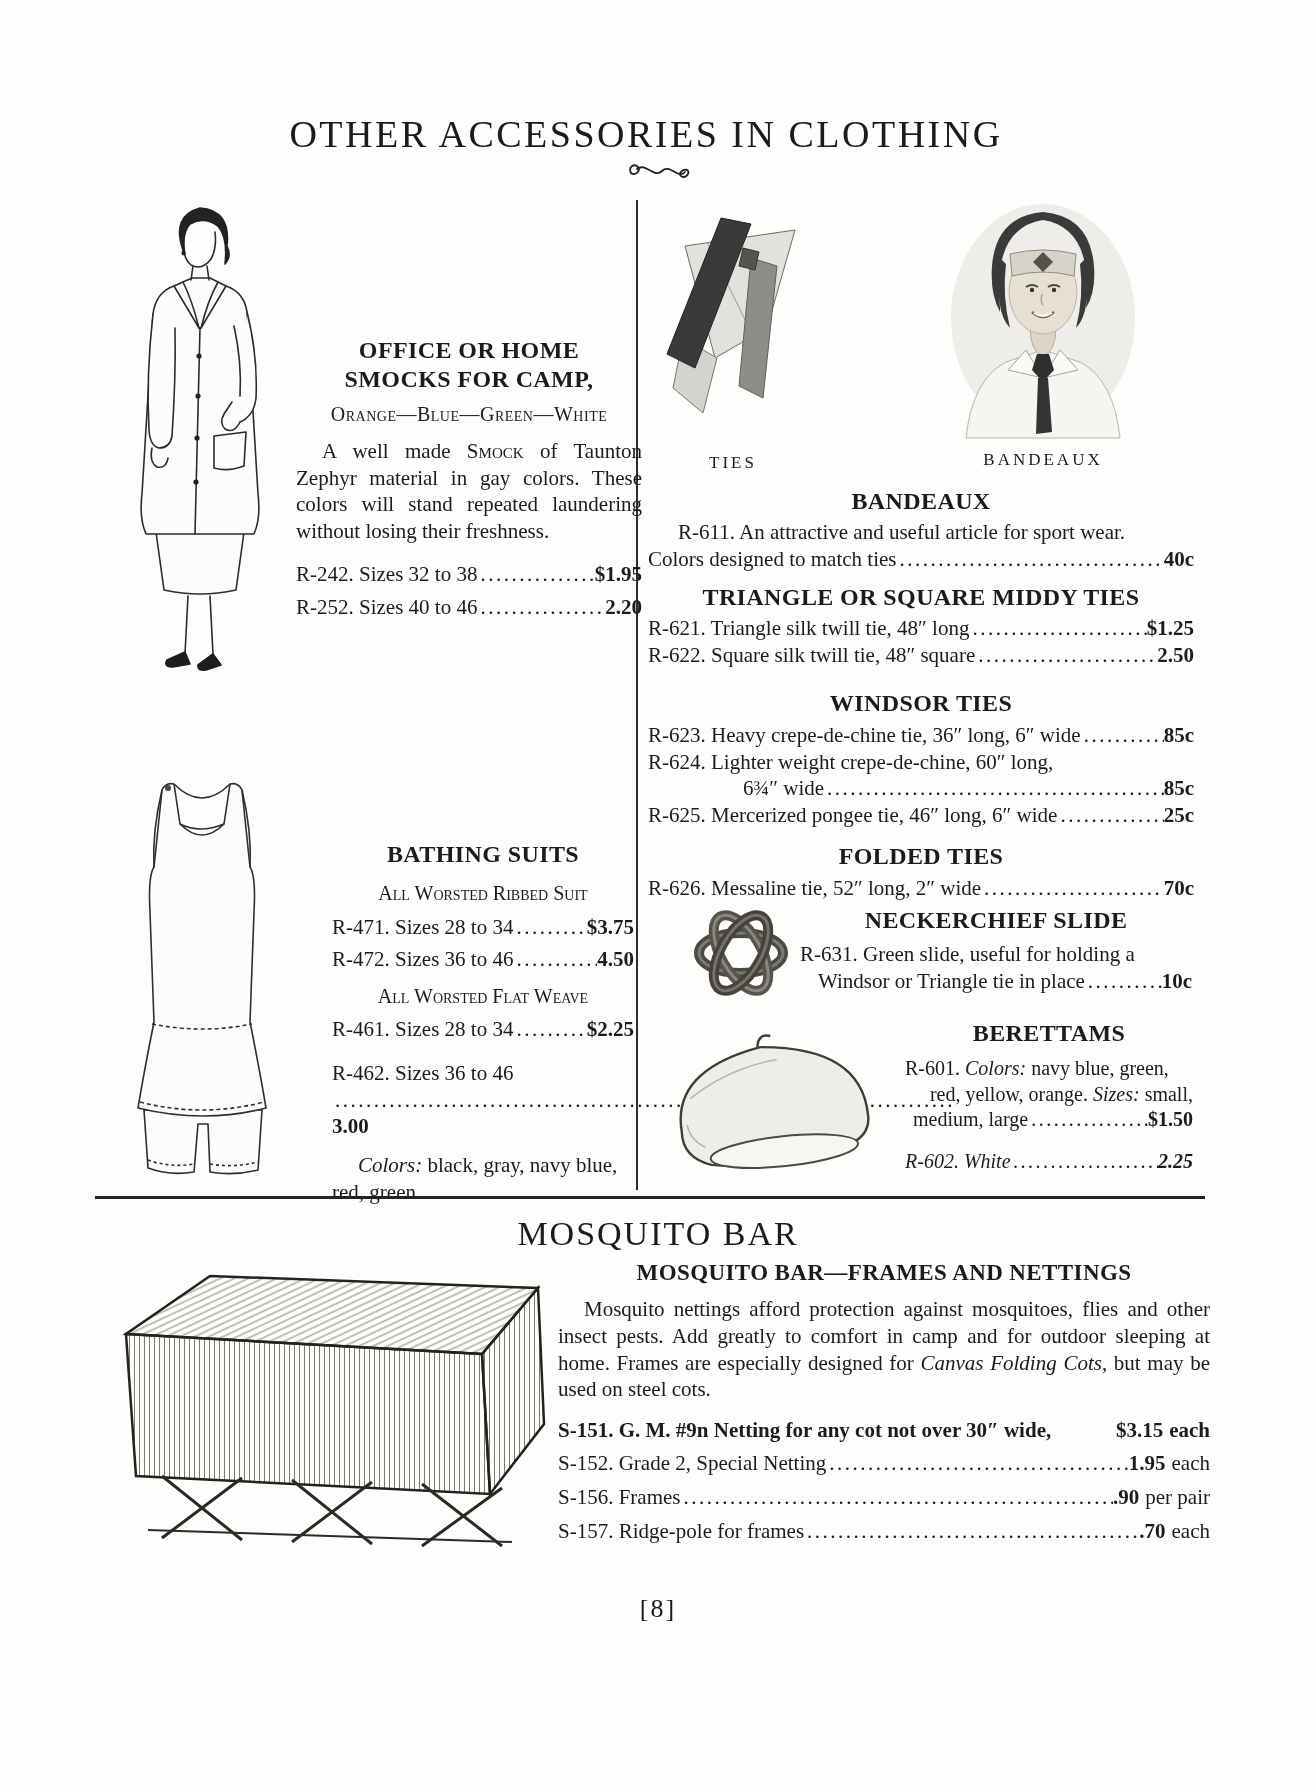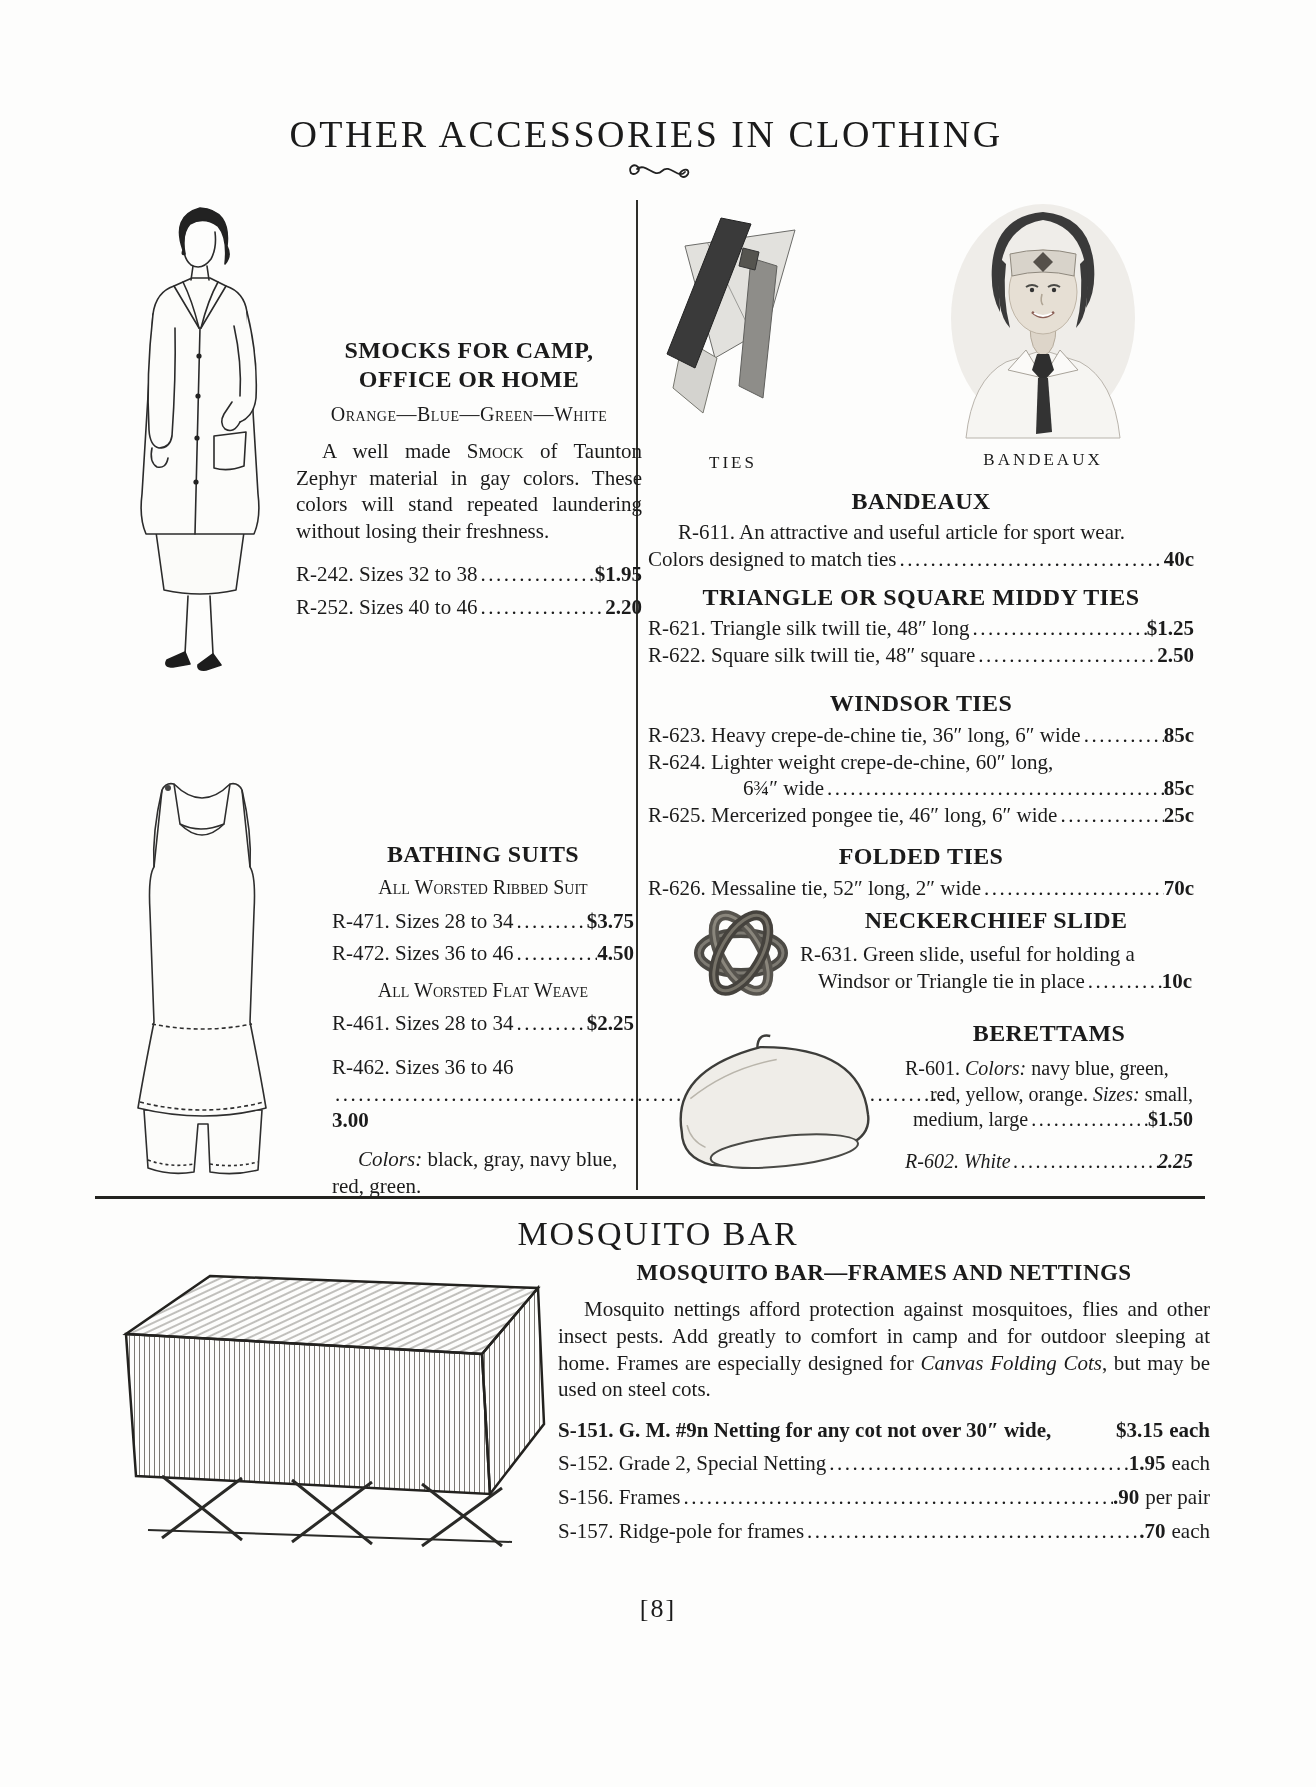--- a/index.html
+++ b/index.html
@@ -64,22 +64,22 @@
         <path d="M152,226 Q146,238 137,233 Q131,227 136,218 L144,206"></path>
         <path d="M126,240 L158,236 L156,270 Q140,276 126,272 Z"></path>
         <path d="M105,70 L103,84 M119,70 L121,84"></path>
         <path d="M97,34 Q92,60 103,69 Q114,75 123,63 Q129,52 127,36" fill="#fdfdfc"></path>
         <path d="M95,54 Q83,20 112,12 Q143,14 139,50 Q144,60 137,68 Q140,42 130,30 Q116,20 102,28 Q93,38 97,58 Q93,60 95,54 Z" fill="#222" stroke="#222"></path>
       </g>
     </svg>
   </div>
 
   <div class="abs" style="left:296px;top:336px;width:346px;">
+    <div class="h2">OFFICE OR HOME</div>
     <div class="h2">SMOCKS FOR CAMP,</div>
-    <div class="h2">OFFICE OR HOME</div>
     <div class="center sc" style="font-size:20px;margin-top:7px;letter-spacing:0.5px;">Orange—Blue—Green—White</div>
     <p class="just ind" style="margin-top:11px;">
       <span>A well made </span><span class="sc">Smock</span><span> of Taunton Zephyr material in gay colors. These colors will stand repeated laundering without losing their freshness.</span>
     </p>
     <div class="pl" style="margin-top:16px;">
       <span class="t">R-242. Sizes 32 to 38</span>
       <span class="d">................................................................................</span>
       <span class="p">$1.95</span>
     </div>
     <div class="pl" style="margin-top:7px;">
@@ -100,21 +100,21 @@
         <path d="M52,252 Q102,262 152,252" fill="none" stroke-dasharray="4 3"></path>
         <path d="M40,330 Q102,346 164,330" fill="none" stroke-dasharray="4 3"></path>
         <path d="M48,388 Q70,396 94,392 M110,392 Q134,396 158,390" fill="none" stroke-dasharray="3 3"></path>
         <circle cx="68" cy="16" r="3" fill="#444" stroke="none"></circle>
       </g>
     </svg>
   </div>
 
   <div class="abs" style="left:332px;top:840px;width:302px;">
     <div class="h2">BATHING SUITS</div>
-    <div class="center sc" style="font-size:20px;margin-top:6px;">All Worsted Ribbed Suit</div>
+    <div class="center sc" style="font-size:20px;margin-top:12px;">All Worsted Ribbed Suit</div>
     <div class="pl" style="margin-top:7px;">
       <span class="t">R-471. Sizes 28 to 34</span>
       <span class="d">................................................................................</span>
       <span class="p">$3.75</span>
     </div>
     <div class="pl" style="margin-top:6px;">
       <span class="t">R-472. Sizes 36 to 46</span>
       <span class="d">................................................................................</span>
       <span class="p">4.50</span>
     </div>

